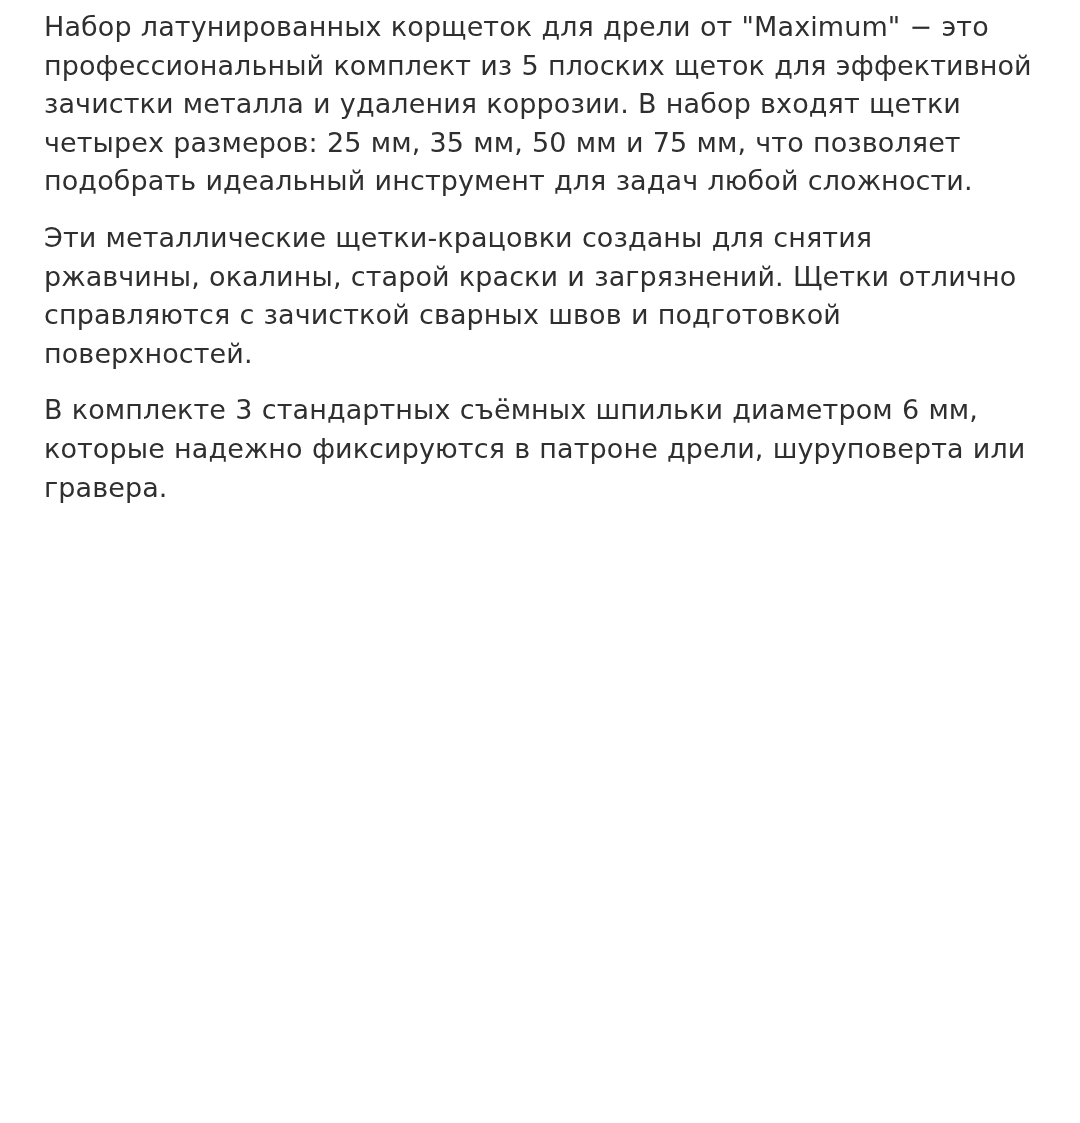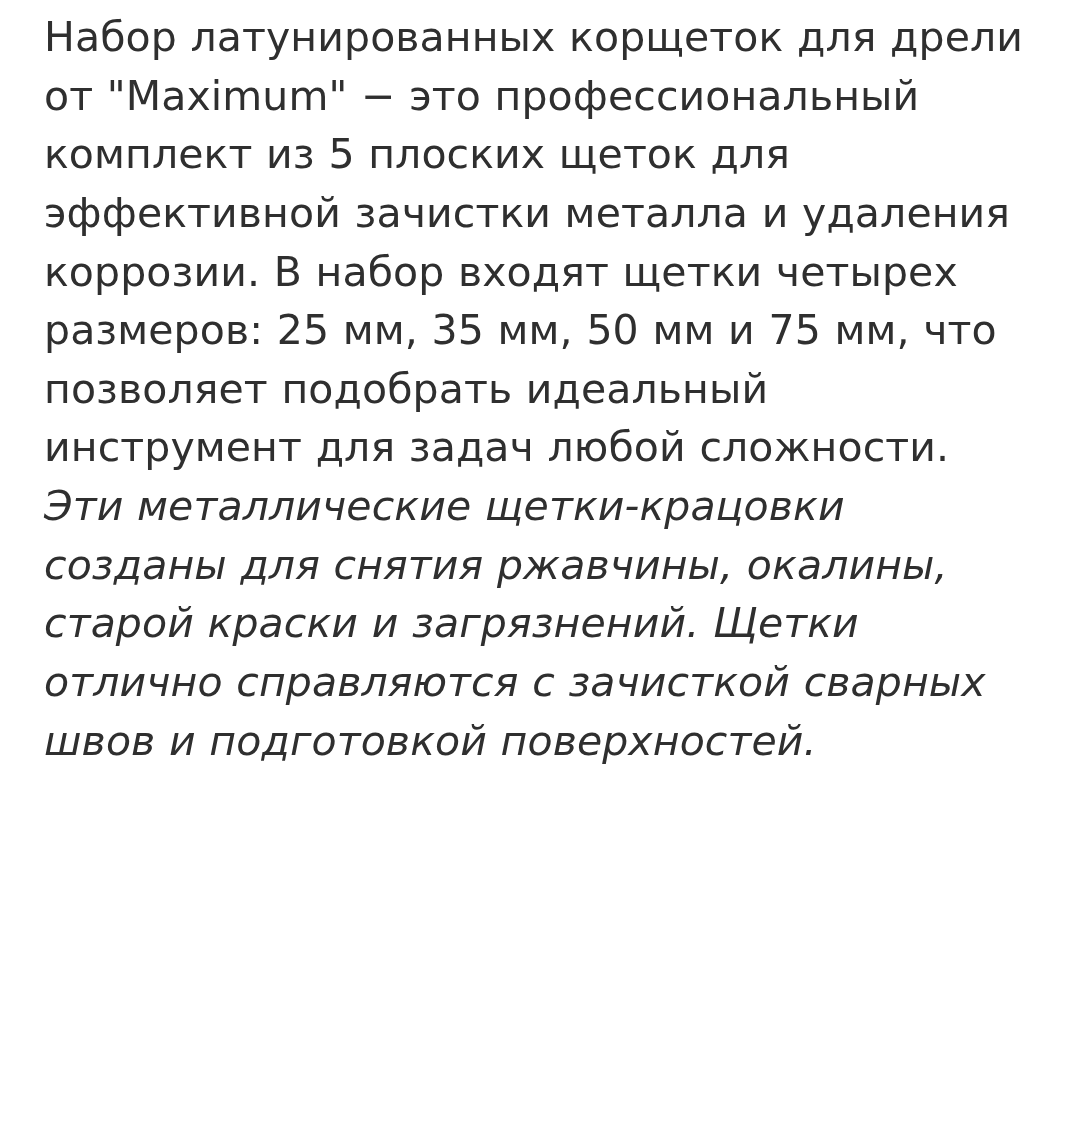--- a/index.html
+++ b/index.html
@@ -15,33 +15,33 @@
     overflow: hidden;
   }
   .page {
     box-sizing: border-box;
     width: 1080px;
     height: 1123px;
     padding: 8px 44px 0 44px;
     background: #ffffff;
   }
   .para {
-    font-size: 41px;
+    font-size: 27px;
     line-height: 1.43;
     color: #2f2f2f;
     margin: 0;
     letter-spacing: 0.1px;
     word-spacing: 0.5px;
     font-weight: 400;
     text-align: left;
   }
   .para + .para {
-    margin-top: 0;
-    font-style: italic;
+    margin-top: 18px;
   }
 </style>
 </head>
 <body>
 
 <div class="page">
   <p class="para">Набор латунированных корщеток для дрели от "Maximum" − это профессиональный комплект из 5 плоских щеток для эффективной зачистки металла и удаления коррозии. В набор входят щетки четырех размеров: 25 мм, 35 мм, 50 мм и 75 мм, что позволяет подобрать идеальный инструмент для задач любой сложности.</p>
   <p class="para">Эти металлические щетки-крацовки созданы для снятия ржавчины, окалины, старой краски и загрязнений. Щетки отлично справляются с зачисткой сварных швов и подготовкой поверхностей.</p>
+  <p class="para"> В комплекте 3 стандартных съёмных шпильки диаметром 6 мм, которые надежно фиксируются в патроне дрели, шуруповерта или гравера.</p>
 </div>
 
 </body></html>

